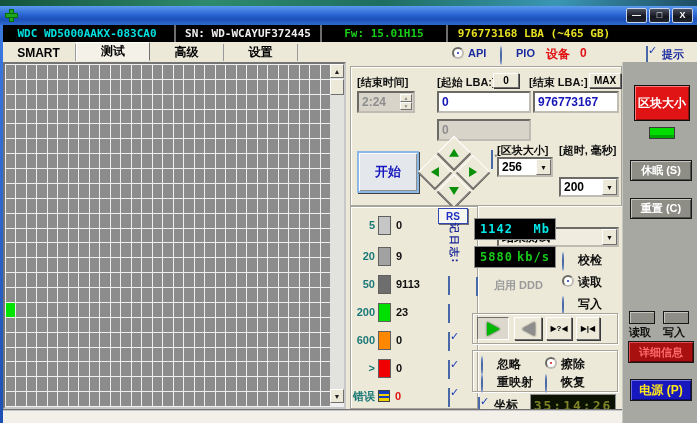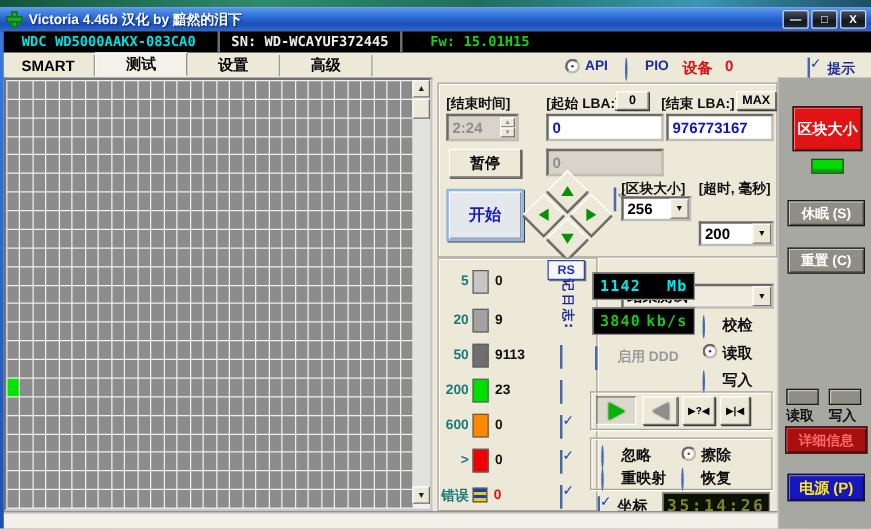--- a/index.html
+++ b/index.html
@@ -163,39 +163,39 @@
 <body>
 
 <div class="desktop">
   <div class="window">
 
     <div class="abs titlebar">
       <span class="app-icon">
           <span class="bar-v"></span>
           <span class="bar-h"></span>
         </span>
-      <span class="title-text">Victoria 4.46b 汉化 by 黯然的泪下</span>
       <span class="winbtns">
         <span class="winbtn">—</span>
         <span class="winbtn">□</span>
         <span class="winbtn">X</span>
       </span>
     </div>
 
     <div class="abs infobar">
       <span class="seg seg-model">WDC WD5000AAKX-083CA0</span>
       <span class="seg seg-sn">SN: WD-WCAYUF372445</span>
       <span class="seg seg-fw">Fw: 15.01H15</span>
+      <span class="seg seg-cap">976773168 LBA (~465 GB)</span>
     </div>
 
     <div class="abs tabrow">
       <div class="tab">SMART</div>
       <div class="tab active">测试</div>
+      <div class="tab">高级</div>
       <div class="tab">设置</div>
-      <div class="tab">高级</div>
     </div>
 
     <div class="abs" style="left:452px;top:41px;">
         <span class="radio sel"></span>
       </div>
     <div class="abs rlabel" style="left:468px;top:41px;">API</div>
     <div class="abs" style="left:500px;top:41px;"><span class="radio"></span></div>
     <div class="abs rlabel" style="left:516px;top:41px;">PIO</div>
     <div class="abs device-lbl" style="left:546px;top:40px;">设备</div>
     <div class="abs device-lbl" style="left:580px;top:40px;">0</div>
@@ -935,21 +935,20 @@
       <div class="abs inp dis" style="left:6px;top:24px;width:58px;height:22px;">
         <span>2:24</span>
         <span class="spin">
           <div>▲</div>
             <div>▼</div>
         </span>
       </div>
       <div class="abs inp blue" style="left:86px;top:24px;width:94px;height:22px;">0</div>
       <div class="abs inp blue" style="left:182px;top:24px;width:86px;height:22px;">976773167</div>
 
-      <div class="abs btn3" style="left:8px;top:52px;width:58px;height:23px;">暂停</div>
       <div class="abs inp dis" style="left:86px;top:52px;width:94px;height:22px;">0</div>
 
       <div class="abs start-btn">开始</div>
 
       <div class="abs diamond">
         <div class="dbtn">
             <span class="arr-up"></span>
           </div>
         <div class="dbtn">
             <span class="arr-right"></span>
@@ -1025,21 +1024,21 @@
         <div class="abs" style="left: 448px; top: 327px;"><span class="cb checked"></span></div>
         <div class="abs" style="left: 448px; top: 355px;"><span class="cb checked"></span></div>
         <div class="abs" style="left: 448px; top: 383px;"><span class="cb checked"></span></div>
       </div>
 
     <div class="abs lcd" style="left:474px;top:212px;width:82px;height:22px;">
       <span class="cyan">1142</span>
         <span class="cyan">Mb</span>
     </div>
     <div class="abs lcd" style="left:474px;top:240px;width:82px;height:22px;">
-      <span class="green">3840</span>
+      <span class="green">5880</span>
         <span class="green">kb/s</span>
     </div>
 
     <div class="abs" style="left:476px;top:272px;"><span class="cb dis"></span></div>
     <div class="abs dis-label" style="left:494px;top:272px;">启用 DDD</div>
 
     <div class="abs" style="left:562px;top:247px;"><span class="radio"></span></div>
     <div class="abs blk-label" style="left:578px;top:246px;">校检</div>
     <div class="abs" style="left:562px;top:269px;">
         <span class="radio sel"></span>

